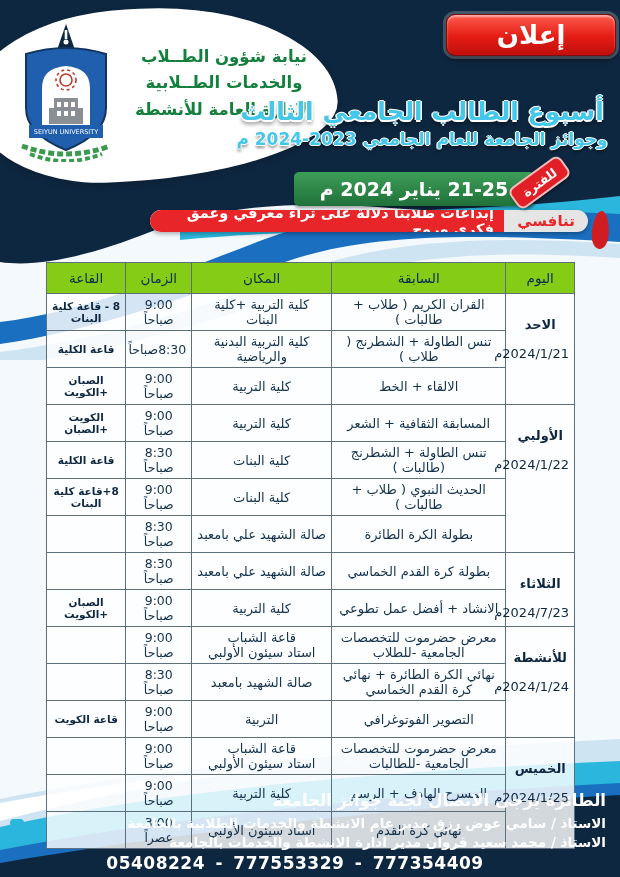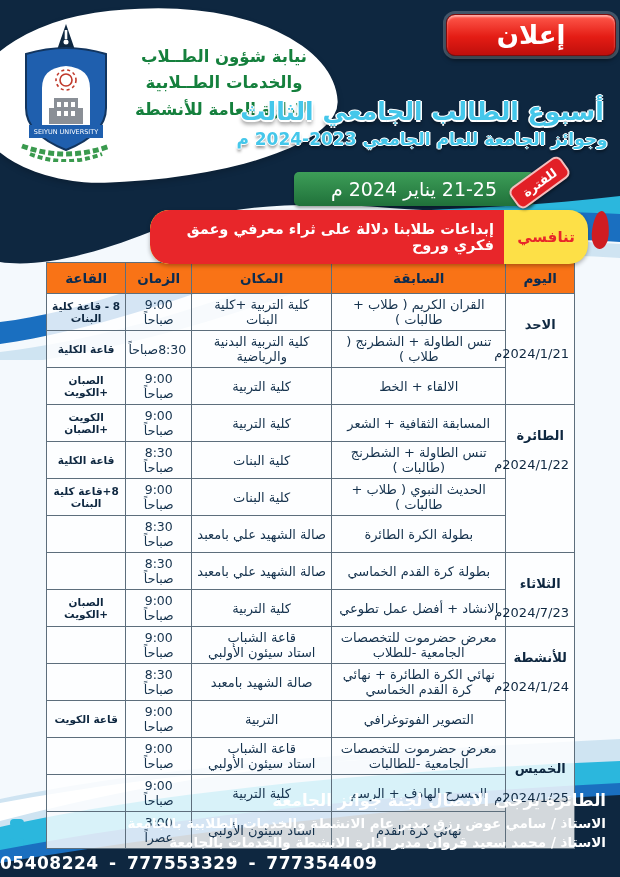--- a/index.html
+++ b/index.html
@@ -16,54 +16,54 @@
       color:#fff;font-size:26px;font-weight:bold;display:flex;align-items:center;justify-content:center;}
   .logo{position:absolute;left:16px;top:22px;z-index:3;}
   .org-lines{position:absolute;left:118px;top:44px;width:212px;z-index:3;text-align:center;
       color:#15803d;font-weight:bold;font-size:16.5px;line-height:1.6;}
   .title{position:absolute;left:228px;top:97px;width:388px;z-index:3;text-align:center;color:#45c7ea;}
   .title .l1{font-size:25px;font-weight:900;letter-spacing:-.5px;
       text-shadow:-1.5px 0 #fff,1.5px 0 #fff,0 -1.5px #fff,0 1.5px #fff,0 4px 4px rgba(0,0,0,.45);}
   .title .l2{font-size:17px;font-weight:900;margin-top:3px;
       text-shadow:-1.2px 0 #fff,1.2px 0 #fff,0 -1.2px #fff,0 1.2px #fff,0 3px 3px rgba(0,0,0,.45);}
   .period-pill{position:absolute;left:294px;top:172px;width:240px;height:34px;z-index:3;
-      background:linear-gradient(#3d9e58,#20713a);border-radius:5px;color:#fff;font-weight:normal;font-size:19px;
+      background:linear-gradient(#3d9e58,#20713a);border-radius:5px;color:#fff;font-weight:bold;font-size:19px;
       display:flex;align-items:center;justify-content:center;box-shadow:0 2px 3px rgba(0,0,0,.35);}
   .period-tag{position:absolute;left:508px;top:170px;z-index:4;transform:rotate(-36deg);
       background:#e21f26;border:2px solid #f3bdbd;border-radius:7px;padding:3px 10px;
       color:#fff;font-size:12.5px;font-weight:bold;box-shadow:0 2px 3px rgba(0,0,0,.4);}
-  .slogan{position:absolute;left:150px;top:210px;width:438px;height:54px;z-index:3;background:#fde047;
+  .slogan{position:absolute;left:150px;top:210px;width:438px;height:22px;z-index:3;background:#e5e5e5;
       border-radius:19px;display:flex;flex-direction:row-reverse;align-items:stretch;overflow:hidden;
       box-shadow:0 2px 4px rgba(0,0,0,.3);}
   .slogan .red-part{flex:1;background:#e8262a;border-radius:19px 0 0 19px / 19px 0 0 19px;
       color:#fff;font-weight:bold;font-size:14.5px;display:flex;align-items:center;justify-content:center;padding:0 10px;}
   .slogan .tail-part{width:84px;color:#e8262a;font-weight:bold;font-size:15px;
       display:flex;align-items:center;justify-content:center;}
   .drop-marker{position:absolute;left:592px;top:211px;width:17px;height:38px;z-index:3;background:#cf1d22;
       border-radius:50% 50% 50% 50% / 62% 62% 38% 38%;transform:rotate(4deg);}
   
   table.schedule{position:absolute;left:46px;top:262px;width:529px;z-index:2;border-collapse:collapse;
       font-size:13px;color:#15324d;table-layout:fixed;}
   .schedule th,.schedule td{border:1px solid #5d6e7c;padding:3px 5px;text-align:center;vertical-align:middle;
       background:rgba(255,255,255,.82);}
-  .schedule th{background:#f97316;color:#0c2c50;font-weight:bold;font-size:13.5px;height:24px;}
+  .schedule th{background:#84cc16;color:#0c2c50;font-weight:normal;font-size:13.5px;height:24px;}
   .schedule td.c-comp{height:29px;}
   .schedule td.c-place{white-space:pre-line;}
   .schedule td.c-time{font-size:12.5px;}
   .schedule td.c-hall{font-size:10.5px;font-weight:bold;color:#0e2740;}
   .schedule td.c-day{font-weight:bold;font-size:13px;vertical-align:top;padding-top:23px;color:#0e2740;}
   .schedule td.c-day .d-date{margin-top:14px;font-weight:normal;}
   col.w-day{width:13%;} col.w-comp{width:33%;} col.w-place{width:26.5%;} col.w-time{width:12.5%;} col.w-hall{width:15%;}
   
   .footer-text{position:absolute;left:0;bottom:4px;width:100%;z-index:3;color:#fff;}
   .footer-heading{text-align:right;padding:0 14px 2px 0;font-size:16.5px;font-weight:bold;}
   .contact-row{display:flex;direction:ltr;align-items:center;margin:3px 14px 3px 10px;}
   .contact-dot{width:14px;height:8px;border-radius:5px;background:#2bb7dd;margin-right:8px;flex:0 0 auto;}
   .contact-label{flex:1;direction:rtl;font-size:13.5px;font-weight:bold;}
-  .phones{direction:ltr;text-align:left;padding-right:30px;font-size:17px;font-weight:bold;
+  .phones{direction:ltr;text-align:center;padding-right:30px;font-size:17px;font-weight:bold;
       letter-spacing:.5px;word-spacing:4px;margin-top:2px;}
 </style>
 </head>
 <body>
 
 <div class="page">
 
   <svg class="bg" style="top:0;" width="620" height="360" viewBox="0 0 620 360">
     <path fill="#0e2740" d="M0,0 H620 V198 C540,212 460,214 390,208 C295,200 215,206 150,232 C92,255 38,268 0,262 Z"></path>
     <path fill="#2bb7dd" d="M180,226 C300,210 470,214 620,196 L620,216 C470,232 300,228 180,240 Z"></path>
@@ -169,21 +169,21 @@
           <td class="c-hall">قاعة الكلية</td>
         </tr>
         <tr>
           <td class="c-comp">الالقاء + الخط</td>
           <td class="c-place">كلية التربية</td>
           <td class="c-time">9:00 صباحاً</td>
           <td class="c-hall">الصبان +الكويت</td>
         </tr>
         <tr>
           <td class="c-day" rowspan="4">
-            <div class="d-name">الطائرة</div>
+            <div class="d-name">الأولبي</div>
             <div class="d-date">2024/1/22م</div>
           </td>
           <td class="c-comp">المسابقة الثقافية + الشعر</td>
           <td class="c-place">كلية التربية</td>
           <td class="c-time">9:00 صباحاً</td>
           <td class="c-hall">الكويت +الصبان</td>
         </tr>
         <tr>
           <td class="c-comp">تنس الطاولة + الشطرنج (طالبات )</td>
           <td class="c-place">كلية البنات</td>

